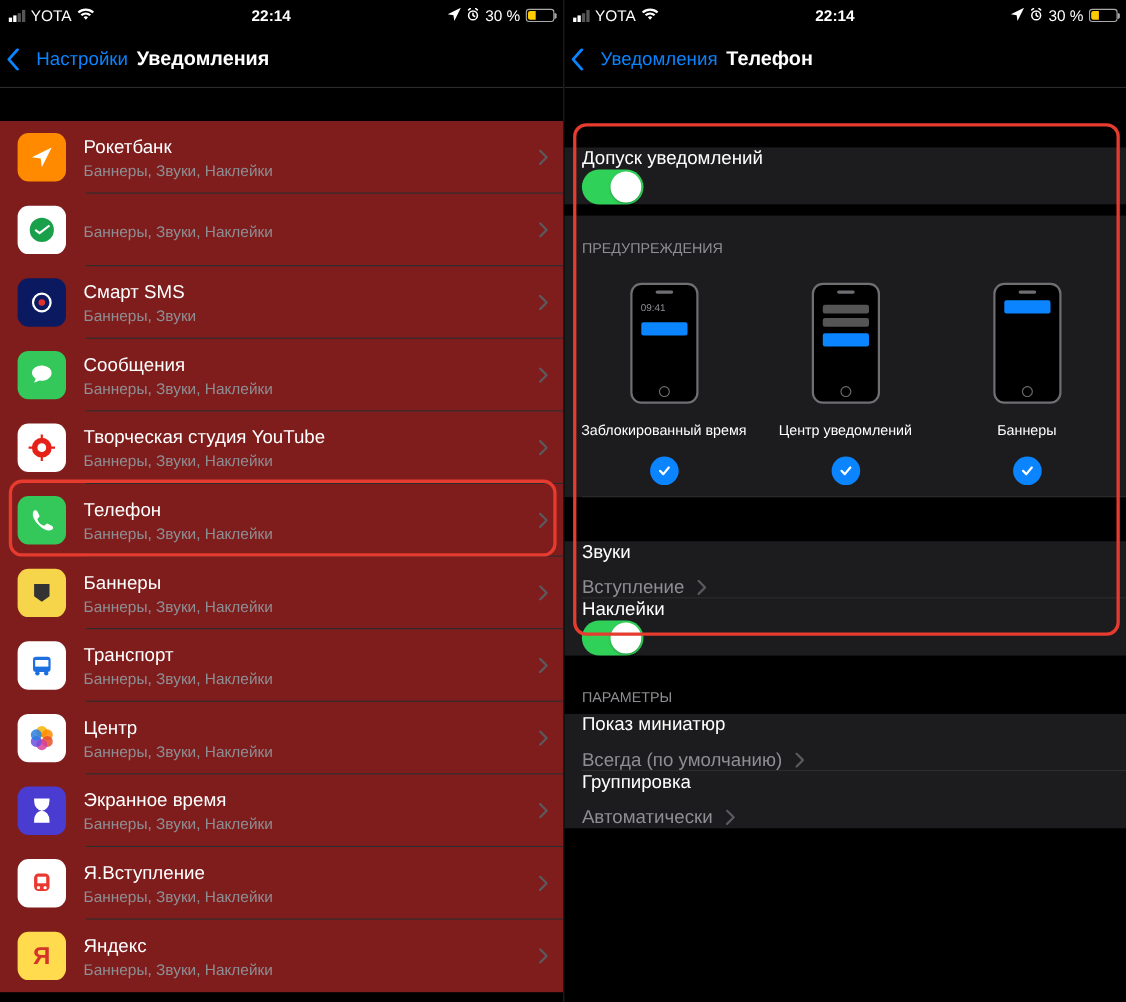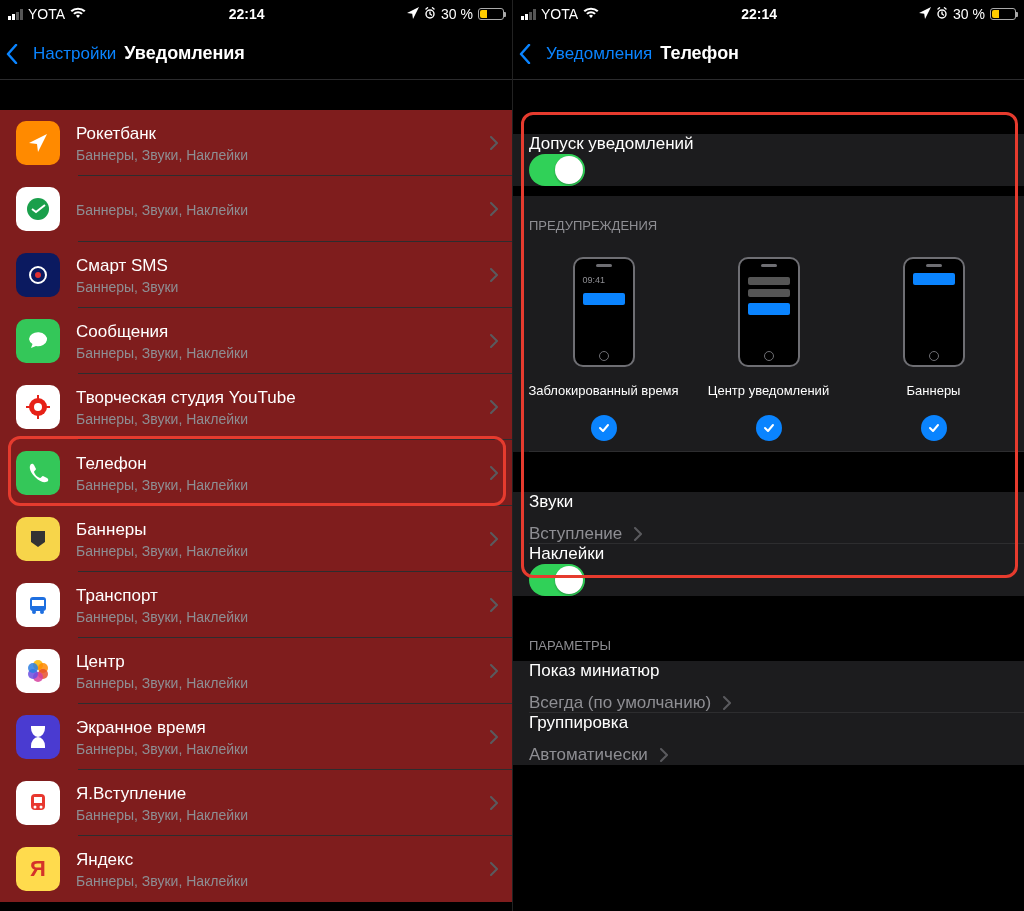--- a/index.html
+++ b/index.html
@@ -558,21 +558,21 @@
       <div class="sep"></div>
     </div>
     <div class="row">
       <div class="label">Наклейки</div>
       <div class="toggle">
           <div class="knob"></div>
         </div>
     </div>
   </div>
 
-  <div class="section-header" style="padding-top:42px;">ПАРАМЕТРЫ</div>
+  <div class="section-header" style="padding-top:30px;">ПАРАМЕТРЫ</div>
 
   <div class="panel">
     <div class="row">
       <div class="label">Показ миниатюр</div>
       <div style="display:flex;align-items:center;">
         <div class="value">Всегда (по умолчанию)</div>
         <span class="chevron-right"><svg width="8" height="14" viewBox="0 0 8 14">
               <path d="M1 1 L7 7 L1 13" stroke="#5a5a5e" stroke-width="2" fill="none" stroke-linecap="round"></path>
             </svg></span>
       </div>

